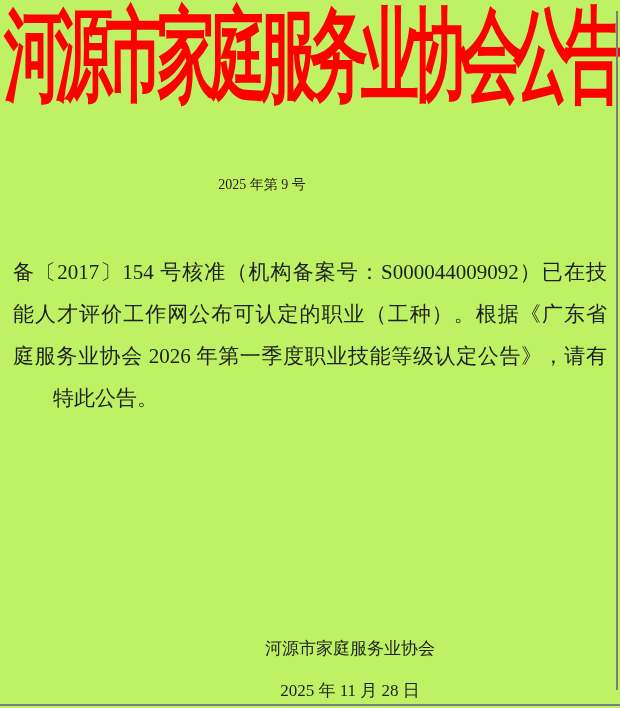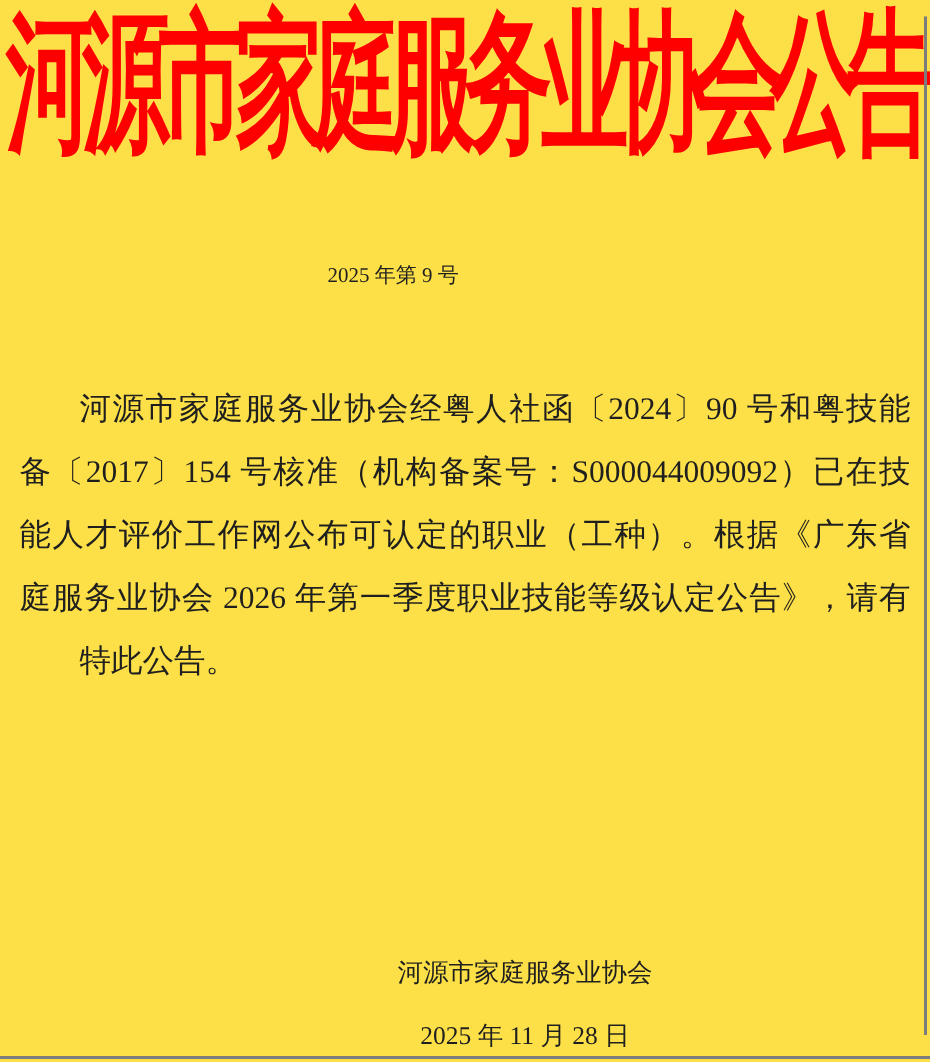--- a/index.html
+++ b/index.html
@@ -1,21 +1,21 @@
 <!DOCTYPE html>
 <html><head>
 <meta charset="utf-8">
 <style>
   * { margin: 0; padding: 0; box-sizing: border-box; }
   html, body { background: #ffffff; }
   .page {
     position: relative;
     width: 620px;
     height: 708px;
-    background: #fde047;
+    background: #bef264;
     overflow: hidden;
     font-family: "Liberation Serif", serif;
     color: #1f1f1f;
   }
   .doc-title {
     position: absolute;
     top: 6px;
     left: 0;
     width: 620px;
     text-align: center;
@@ -73,21 +73,20 @@
 </head>
 <body>
 
 <div class="page">
 
   <div class="doc-title">河源市家庭服务业协会公告</div>
 
   <div class="issue-number">2025 年第 9 号</div>
 
   <div class="body-block">
-    <div class="body-line jline indent">河源市家庭服务业协会经粤人社函〔2024〕90 号和粤技能</div>
     <div class="body-line jline">备〔2017〕154 号核准（机构备案号：S000044009092）已在技</div>
     <div class="body-line jline">能人才评价工作网公布可认定的职业（工种）。根据《广东省</div>
     <div class="body-line jline">庭服务业协会 2026 年第一季度职业技能等级认定公告》，请有</div>
     <div class="body-line indent">特此公告。</div>
   </div>
 
   <div class="signature-block">
     <div>河源市家庭服务业协会</div>
     <div>2025 年 11 月 28 日</div>
   </div>

